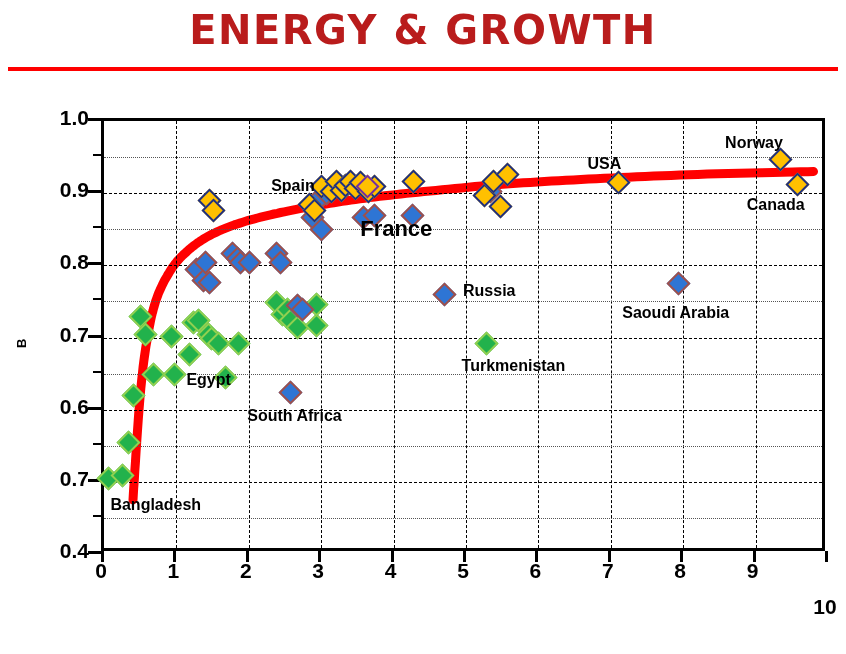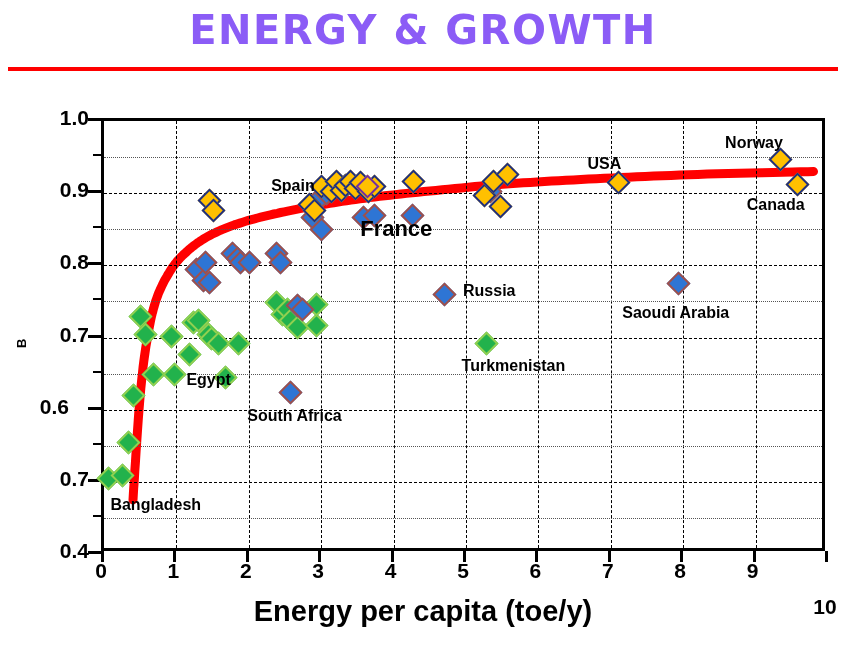--- a/index.html
+++ b/index.html
@@ -19,21 +19,21 @@
   #slide-title {
     position: absolute;
     left: 0;
     top: 4px;
     width: 846px;
     text-align: center;
     font-family: "DejaVu Sans", sans-serif;
     font-size: 40px;
     font-weight: bold;
     letter-spacing: 1.5px;
-    color: #8b5cf6;
+    color: #b91c1c;
     line-height: 52px;
     white-space: nowrap;
   }
   #title-rule {
     position: absolute;
     left: 8px;
     top: 67px;
     width: 830px;
     height: 4px;
     background: #ff0000;
@@ -218,21 +218,21 @@
         <div class="gridline-h minor" style="top: 108.25px;"></div>
         <div class="gridline-h minor" style="top: 36.0833px;"></div>
       </div>
   </div>
 
   <div id="axes-decor">
       <div class="ytick-label" style="top: 456px; right: 757px;">0.4</div>
       <div class="ytick-mark" style="top: 456px;"></div>
       <div class="ytick-label" style="top: 383.833px; right: 757px;">0.7</div>
       <div class="ytick-mark" style="top: 383.833px;"></div>
-      <div class="ytick-label" style="top: 311.667px; right: 777px;">0.6</div>
+      <div class="ytick-label" style="top: 311.667px; right: 757px;">0.6</div>
       <div class="ytick-mark" style="top: 311.667px;"></div>
       <div class="ytick-label" style="top: 239.5px; right: 757px;">0.7</div>
       <div class="ytick-mark" style="top: 239.5px;"></div>
       <div class="ytick-label" style="top: 167.333px; right: 757px;">0.8</div>
       <div class="ytick-mark" style="top: 167.333px;"></div>
       <div class="ytick-label" style="top: 95.1667px; right: 757px;">0.9</div>
       <div class="ytick-mark" style="top: 95.1667px;"></div>
       <div class="ytick-label" style="top: 23px; right: 757px;">1.0</div>
       <div class="ytick-mark" style="top: 23px;"></div>
       <div class="ytick-mark minor" style="top: 419.917px;"></div>
@@ -344,14 +344,13 @@
       <div class="point-label" style="left: 271.14px; top: 81.5583px;">Spain</div>
       <div class="point-label big" style="left: 360.192px; top: 120.858px;">France</div>
       <div class="point-label" style="left: 463px; top: 187px;">Russia</div>
       <div class="point-label" style="left: 461.552px; top: 261.975px;">Turkmenistan</div>
       <div class="point-label" style="left: 587.528px; top: 59.9083px;">USA</div>
       <div class="point-label" style="left: 622.28px; top: 209.293px;">Saoudi Arabia</div>
       <div class="point-label" style="left: 725.088px; top: 39px;">Norway</div>
       <div class="point-label" style="left: 746.808px; top: 101.043px;">Canada</div>
     </div>
 
-  <div id="x-axis-label">Energy per capita (toe/y)</div>
 </div>
 
 </body></html>

